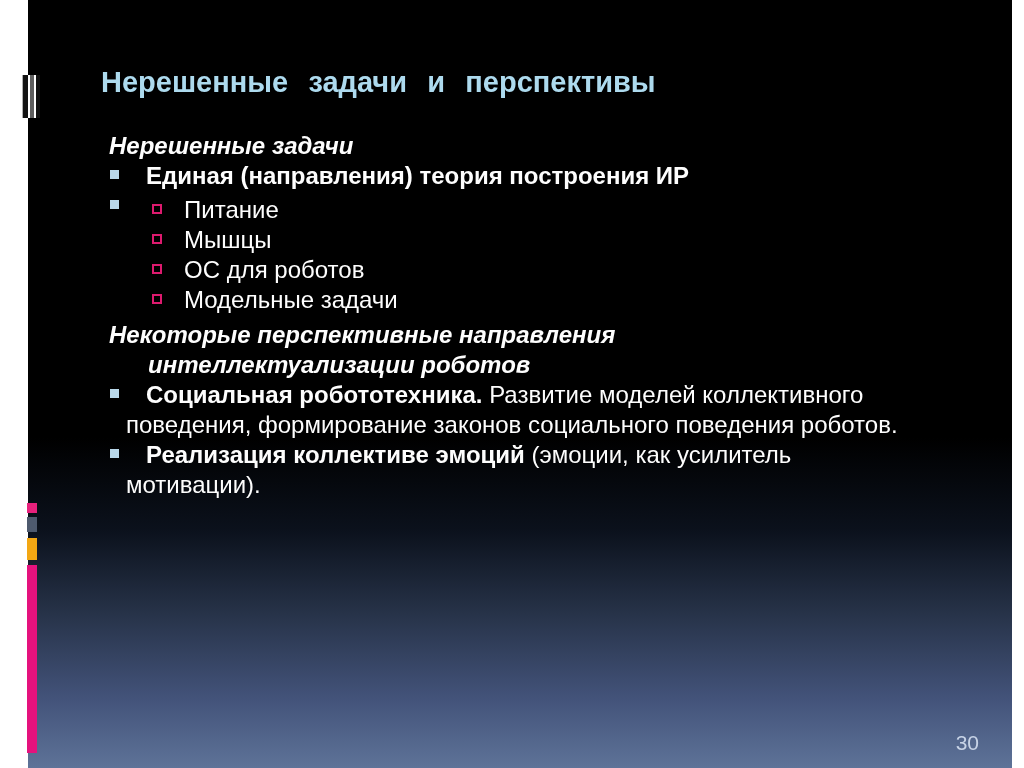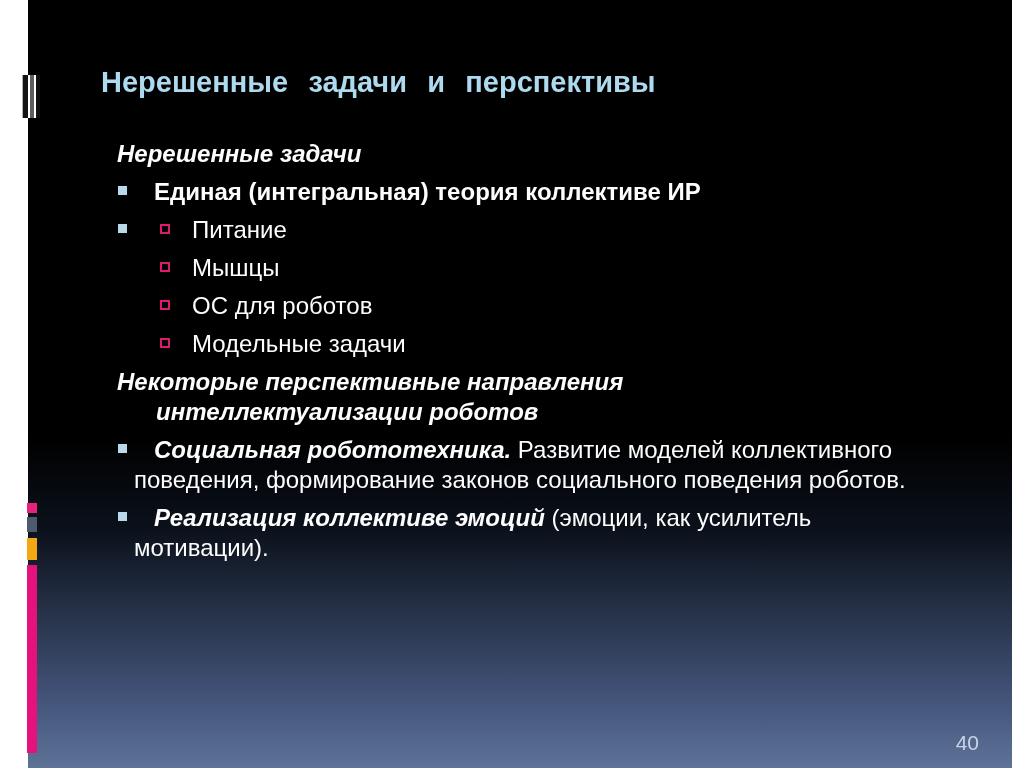--- a/index.html
+++ b/index.html
@@ -57,21 +57,21 @@
 
   
   .content {
     position: absolute;
     left: 81px; top: 131px;
     width: 812px;
     color: #fdfdfd;
     font-size: 24px;
     line-height: 30px;
   }
-  .content p { margin: 8px; }
+  .content p { margin: 0; }
   .heading {
     font-weight: bold;
     font-style: italic;
     margin-bottom: 10px;
   }
   .heading2 {
     font-weight: bold;
     font-style: italic;
     max-width: 700px;
     padding-left: 39px;
@@ -84,21 +84,21 @@
     text-indent: 20px;
     font-weight: bold;
   }
   .b1 .marker {
     position: absolute;
     left: 1px; top: 9px;
     width: 9px; height: 9px;
     background: #b9d8ea;
   }
   .b1.mix { font-weight: normal; }
-  .b1 .lead { font-weight: bold; font-style: italic; }
+  .b1 .lead { font-weight: bold; }
   .gap12 { margin-bottom: 12px; }
   .sublist { margin-top: 4px; margin-bottom: 5px; }
   .b2 {
     position: relative;
     padding-left: 75px;
     margin-bottom: 5px;
   }
   .b2 .marker2 {
     position: absolute;
     left: 43px; top: 9px;
@@ -123,41 +123,41 @@
 <div class="stage">
 
   <div class="slide">
 
     <div class="slide-title">Нерешенные задачи и перспективы</div>
 
     <div class="content">
 
       <p class="heading">Нерешенные задачи</p>
 
-      <p class="b1 gap12"><span class="marker"></span><span>Единая (интегральная) теория коллективе ИР</span></p>
+      <p class="b1 gap12"><span class="marker"></span><span>Единая (направления) теория построения ИР</span></p>
 
       <p class="b1"><span class="marker"></span></p>
 
       <div class="sublist">
         <p class="b2"><span class="marker2"></span><span>Питание</span></p>
         <p class="b2"><span class="marker2"></span><span>Мышцы</span></p>
         <p class="b2"><span class="marker2"></span><span>ОС для роботов</span></p>
         <p class="b2"><span class="marker2"></span><span>Модельные задачи</span></p>
       </div>
 
       <p class="heading2">Некоторые перспективные направления интеллектуализации роботов</p>
 
       <p class="b1 mix mt3"><span class="marker"></span><span class="lead">Социальная робототехника.</span><span> Развитие моделей коллективного поведения, формирование законов социального поведения роботов.</span></p>
 
 
       <p class="b1 mix mt6"><span class="marker"></span><span class="lead">Реализация коллективе эмоций</span><span> (эмоции, как усилитель мотивации).</span></p>
 
     </div>
 
-    <div class="page-number">40</div>
+    <div class="page-number">30</div>
   </div>
 
   <div class="barcode">
     <span class="bc1"></span>
       <span class="bc2"></span>
       <span class="bc3"></span>
       <span class="bc4"></span>
       <span class="bc5"></span>
       <span class="bc6"></span>
   </div>

